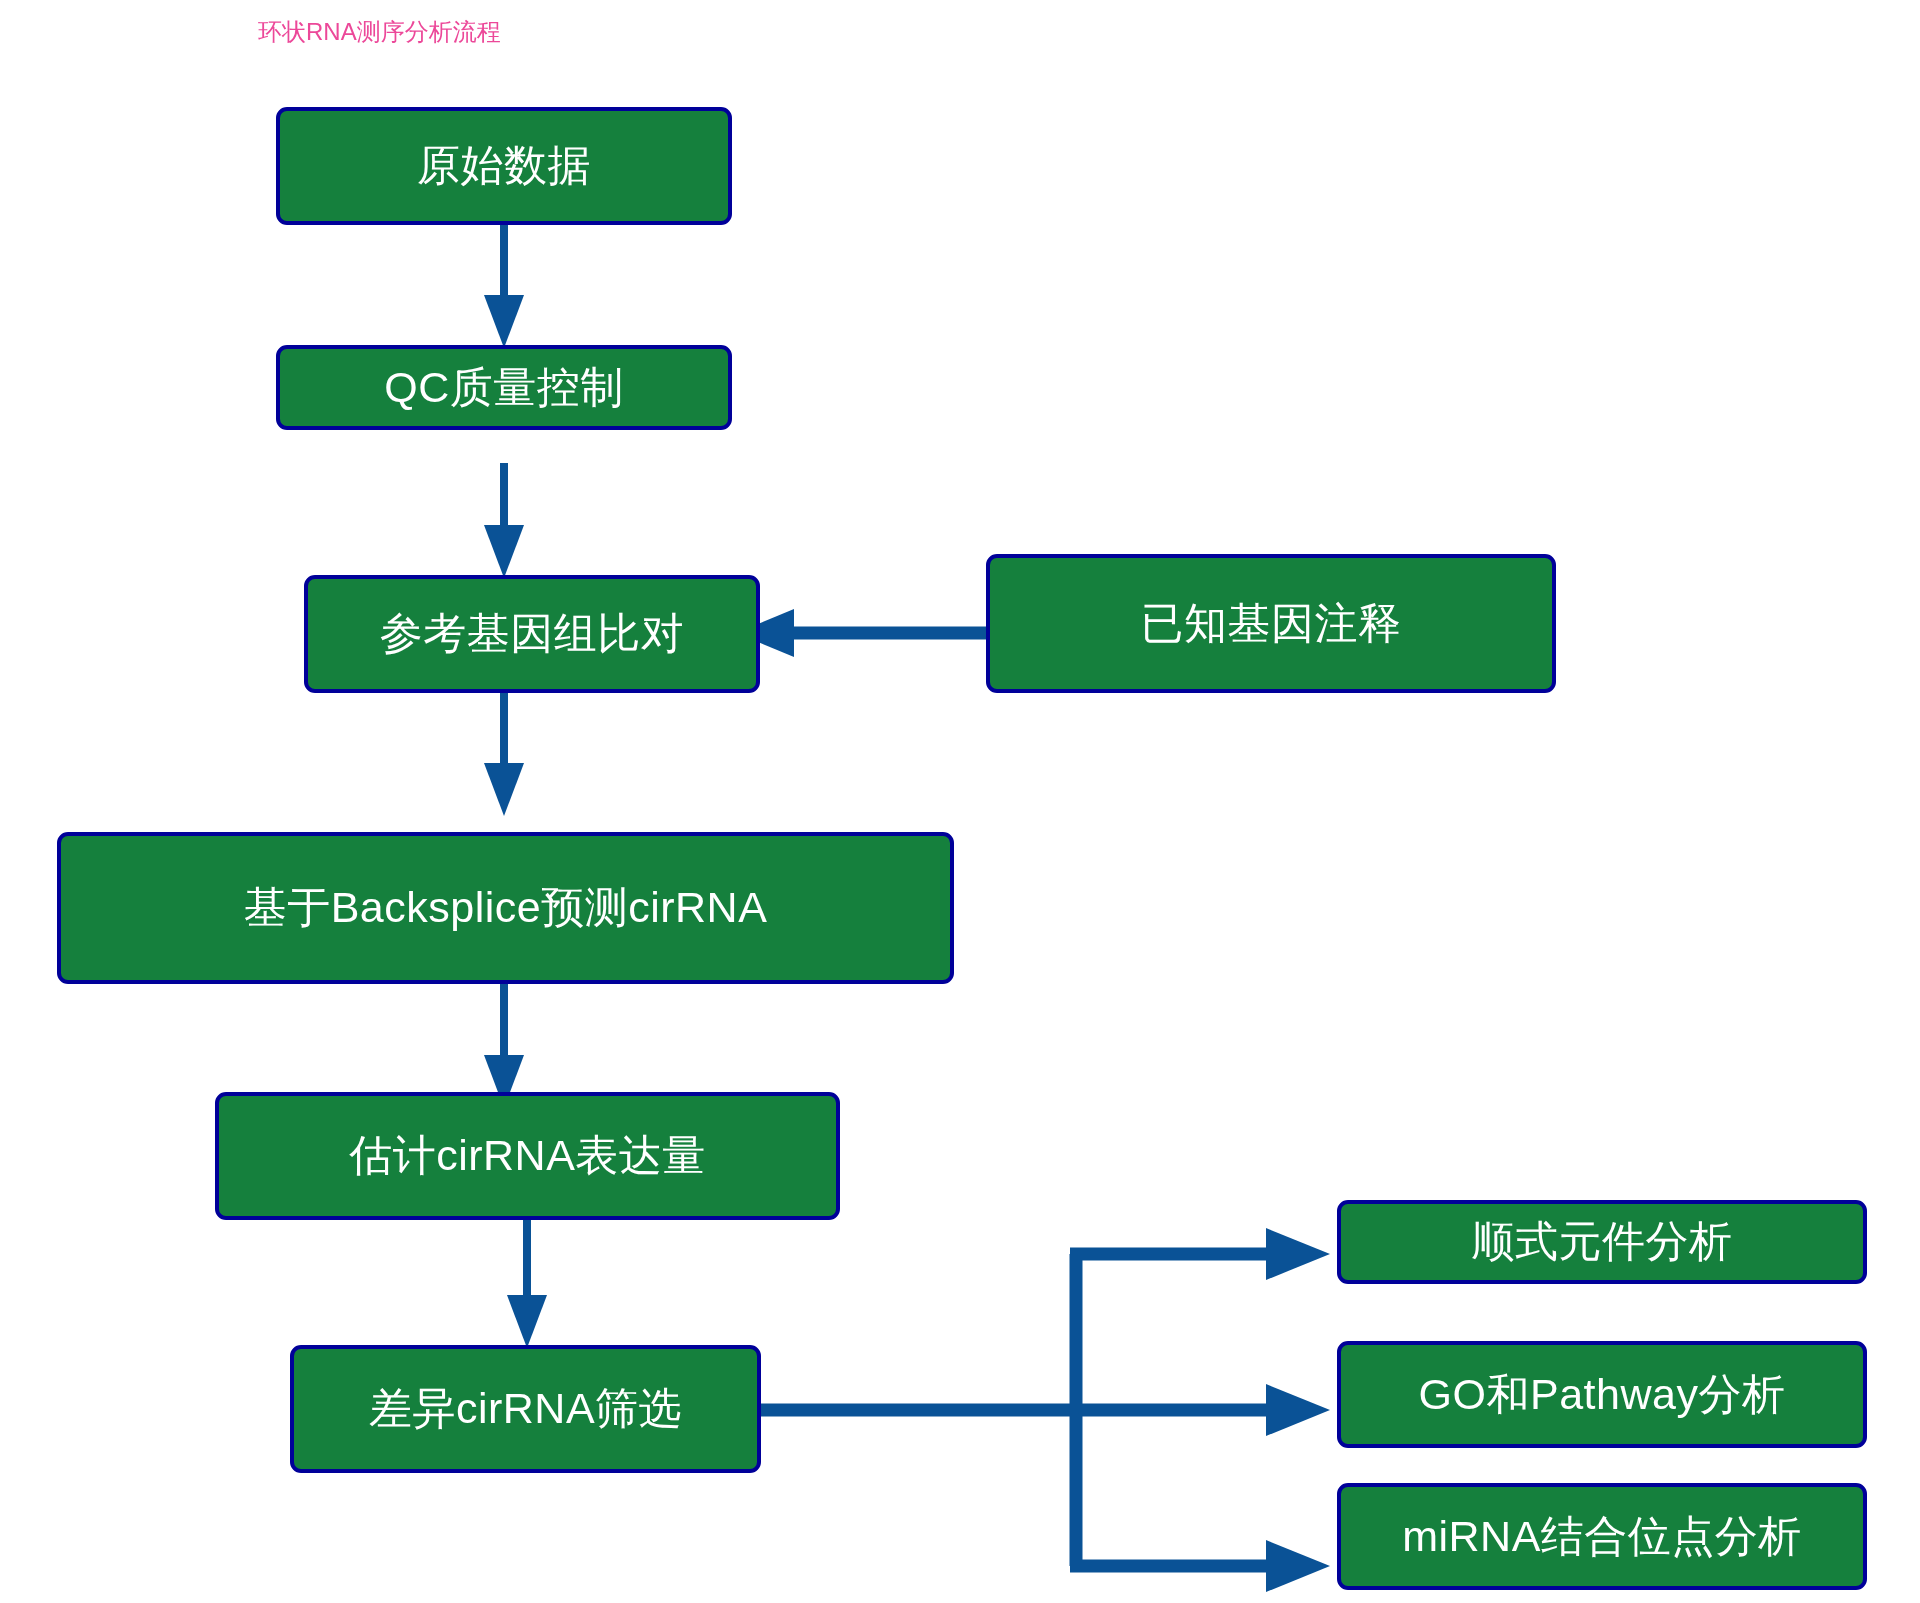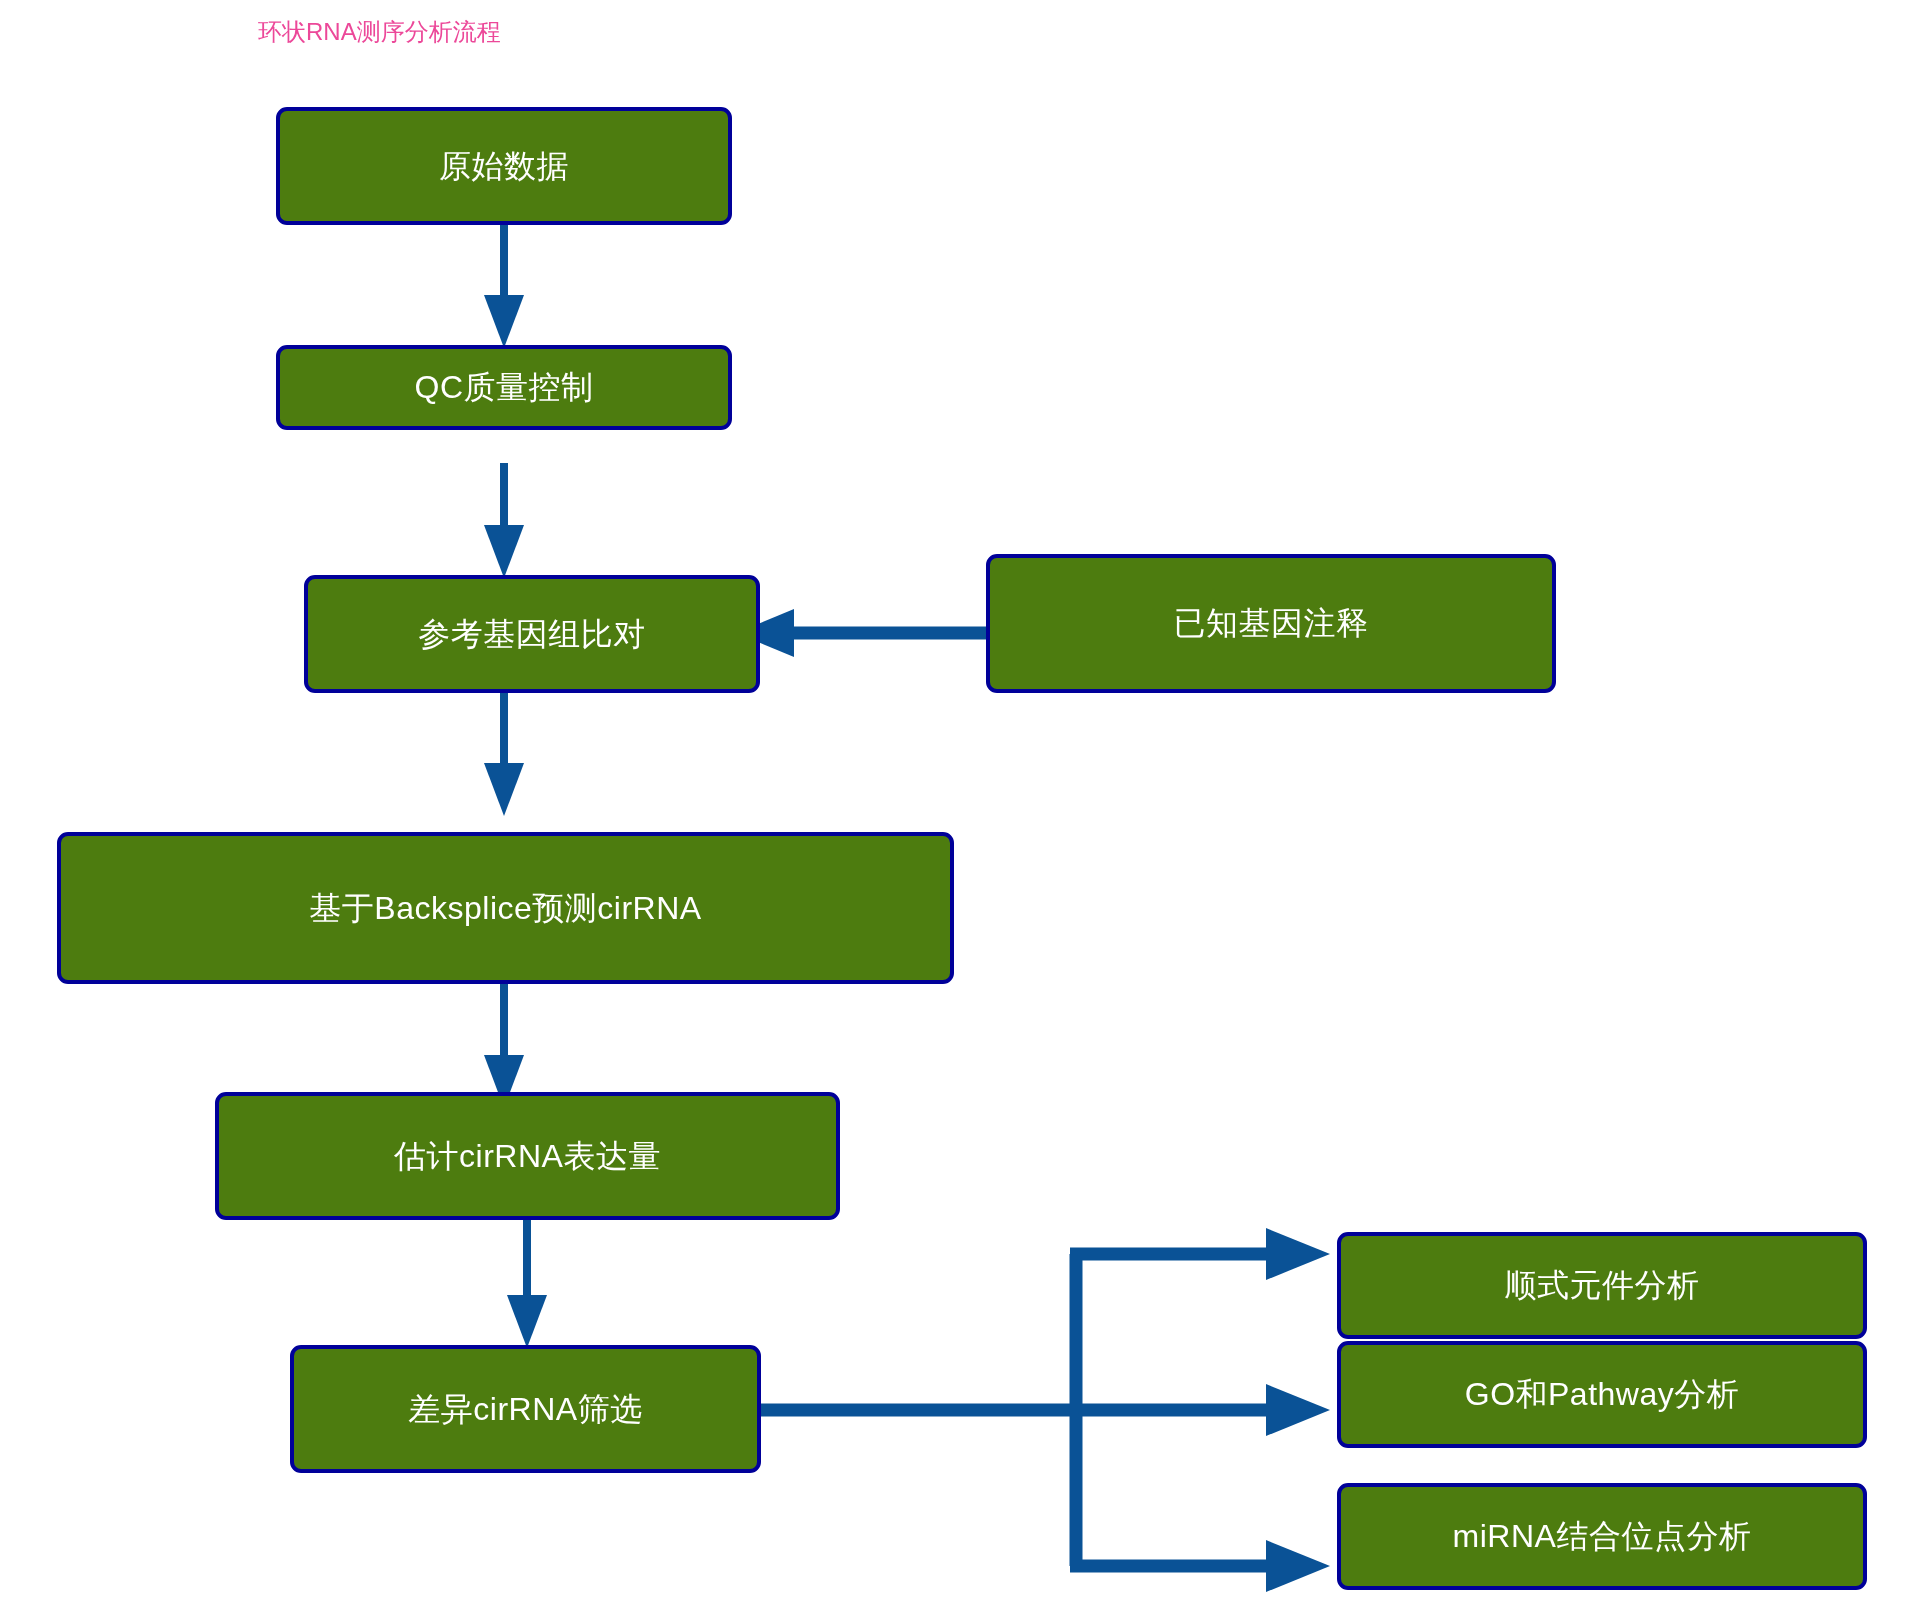--- a/index.html
+++ b/index.html
@@ -32,45 +32,45 @@
     top: 12px;
     font-size: 24px;
     line-height: 40px;
     color: #ec4899;
     letter-spacing: 0px;
     white-space: nowrap;
   }
   .node {
     position: absolute;
     box-sizing: border-box;
-    background: #4d7c0f;
+    background: #15803d;
     border: 4px solid #000099;
     border-radius: 11px;
     color: #ffffff;
     display: flex;
     align-items: center;
     justify-content: center;
     text-align: center;
-    font-size: 32px;
+    font-size: 43px;
     line-height: 1.2;
     letter-spacing: 0.5px;
     white-space: nowrap;
     z-index: 2;
   }
   
   #node-raw-data      { left: 276px; top: 107px;  width: 456px; height: 118px; }
   #node-qc            { left: 276px; top: 345px;  width: 456px; height: 85px; }
   #node-align         { left: 276px; top: 575px;  width: 456px; height: 118px; margin-left: 28px; }
   #node-backsplice    { left: 57px;  top: 832px;  width: 897px; height: 152px; }
   #node-expression    { left: 215px; top: 1064px; width: 625px; height: 128px; margin-top: 28px; }
   #node-diff          { left: 290px; top: 1345px; width: 471px; height: 128px; }
   
   #node-annotation    { left: 986px; top: 554px;  width: 570px; height: 139px; }
   
-  #node-cis           { left: 1337px; top: 1200px; width: 530px; height: 107px; margin-top: 32px; }
+  #node-cis           { left: 1337px; top: 1200px; width: 530px; height: 84px; }
   #node-go            { left: 1337px; top: 1341px; width: 530px; height: 107px; }
   #node-mirna         { left: 1337px; top: 1483px; width: 530px; height: 107px; }
 </style>
 </head>
 <body>
 
 <div id="canvas">
 
   <div class="diagram-title">环状RNA测序分析流程</div>
 

